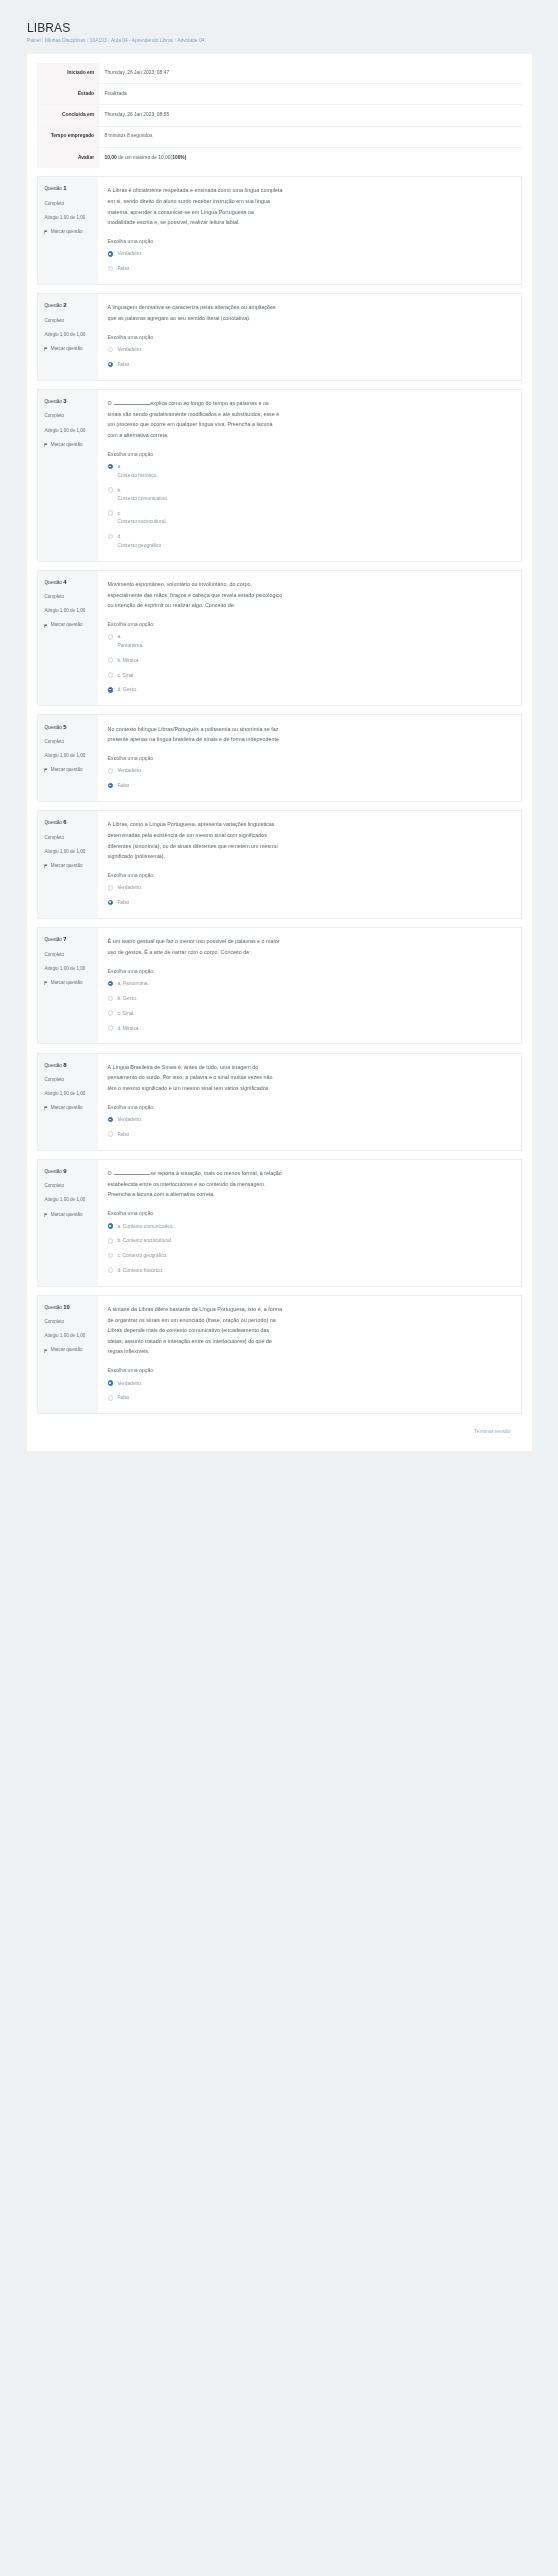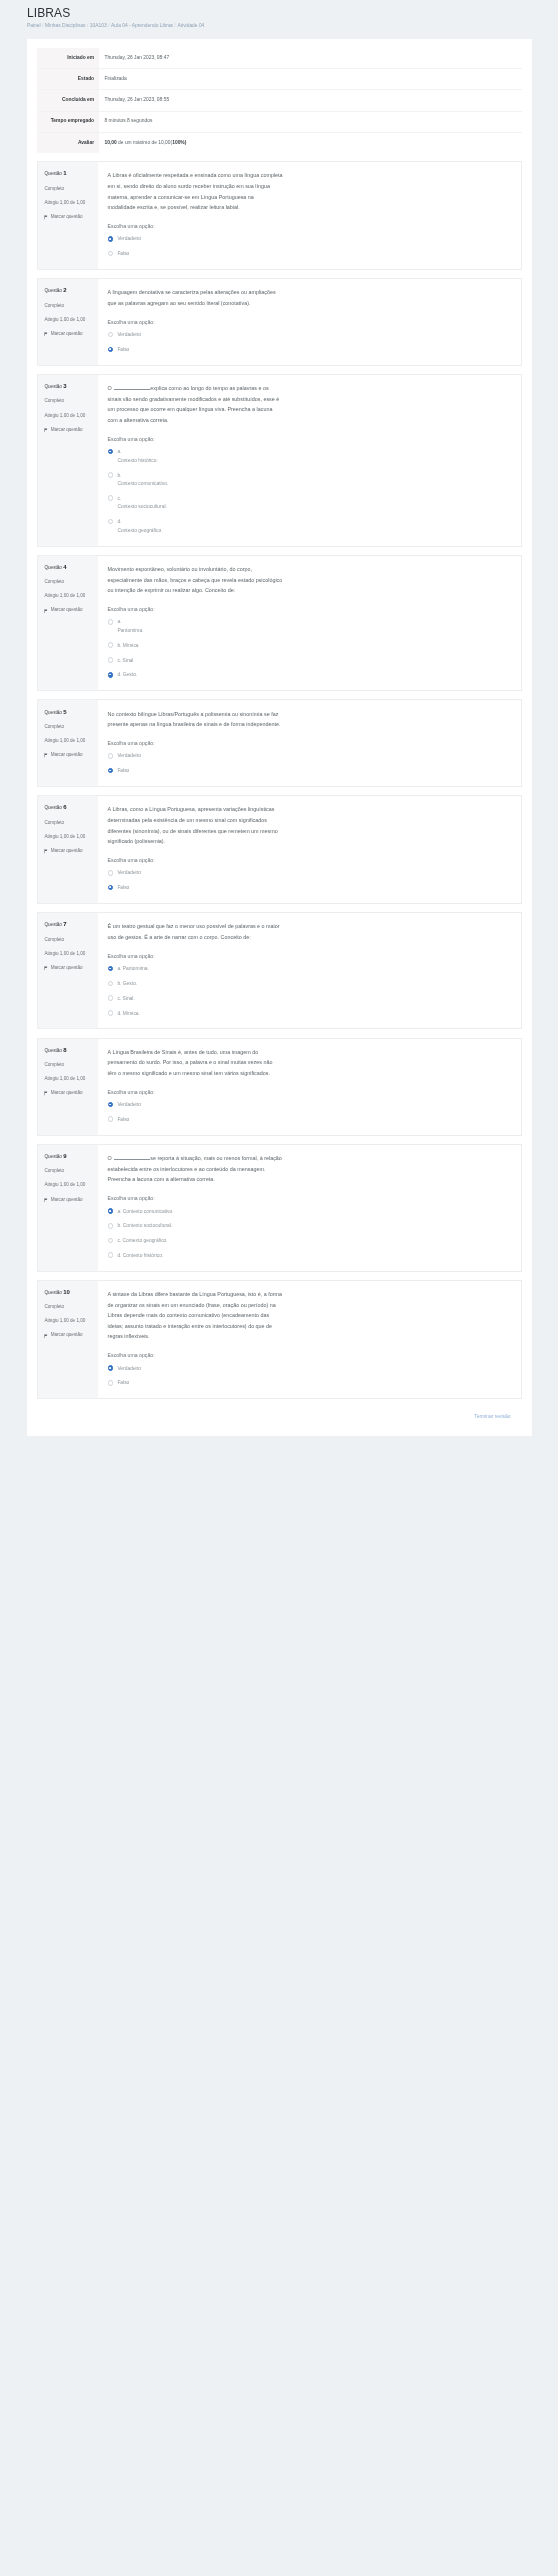--- a/index.html
+++ b/index.html
@@ -15,20 +15,21 @@
   .page {
     width: 559px;
     margin: 0 auto;
     padding: 0 0 5.2px 0;
     background: #eef1f4;
   }
 
   
   .page-header {
     padding: 7.2px 27px 5.2px 27px;
+    margin-top: 15px;
   }
   .page-title {
     font-size: 12px;
     font-weight: 400;
     color: #2d3338;
     letter-spacing: 0.1px;
     margin: 0 0 3.1px 0;
     line-height: 1.1;
   }
   .breadcrumb {

